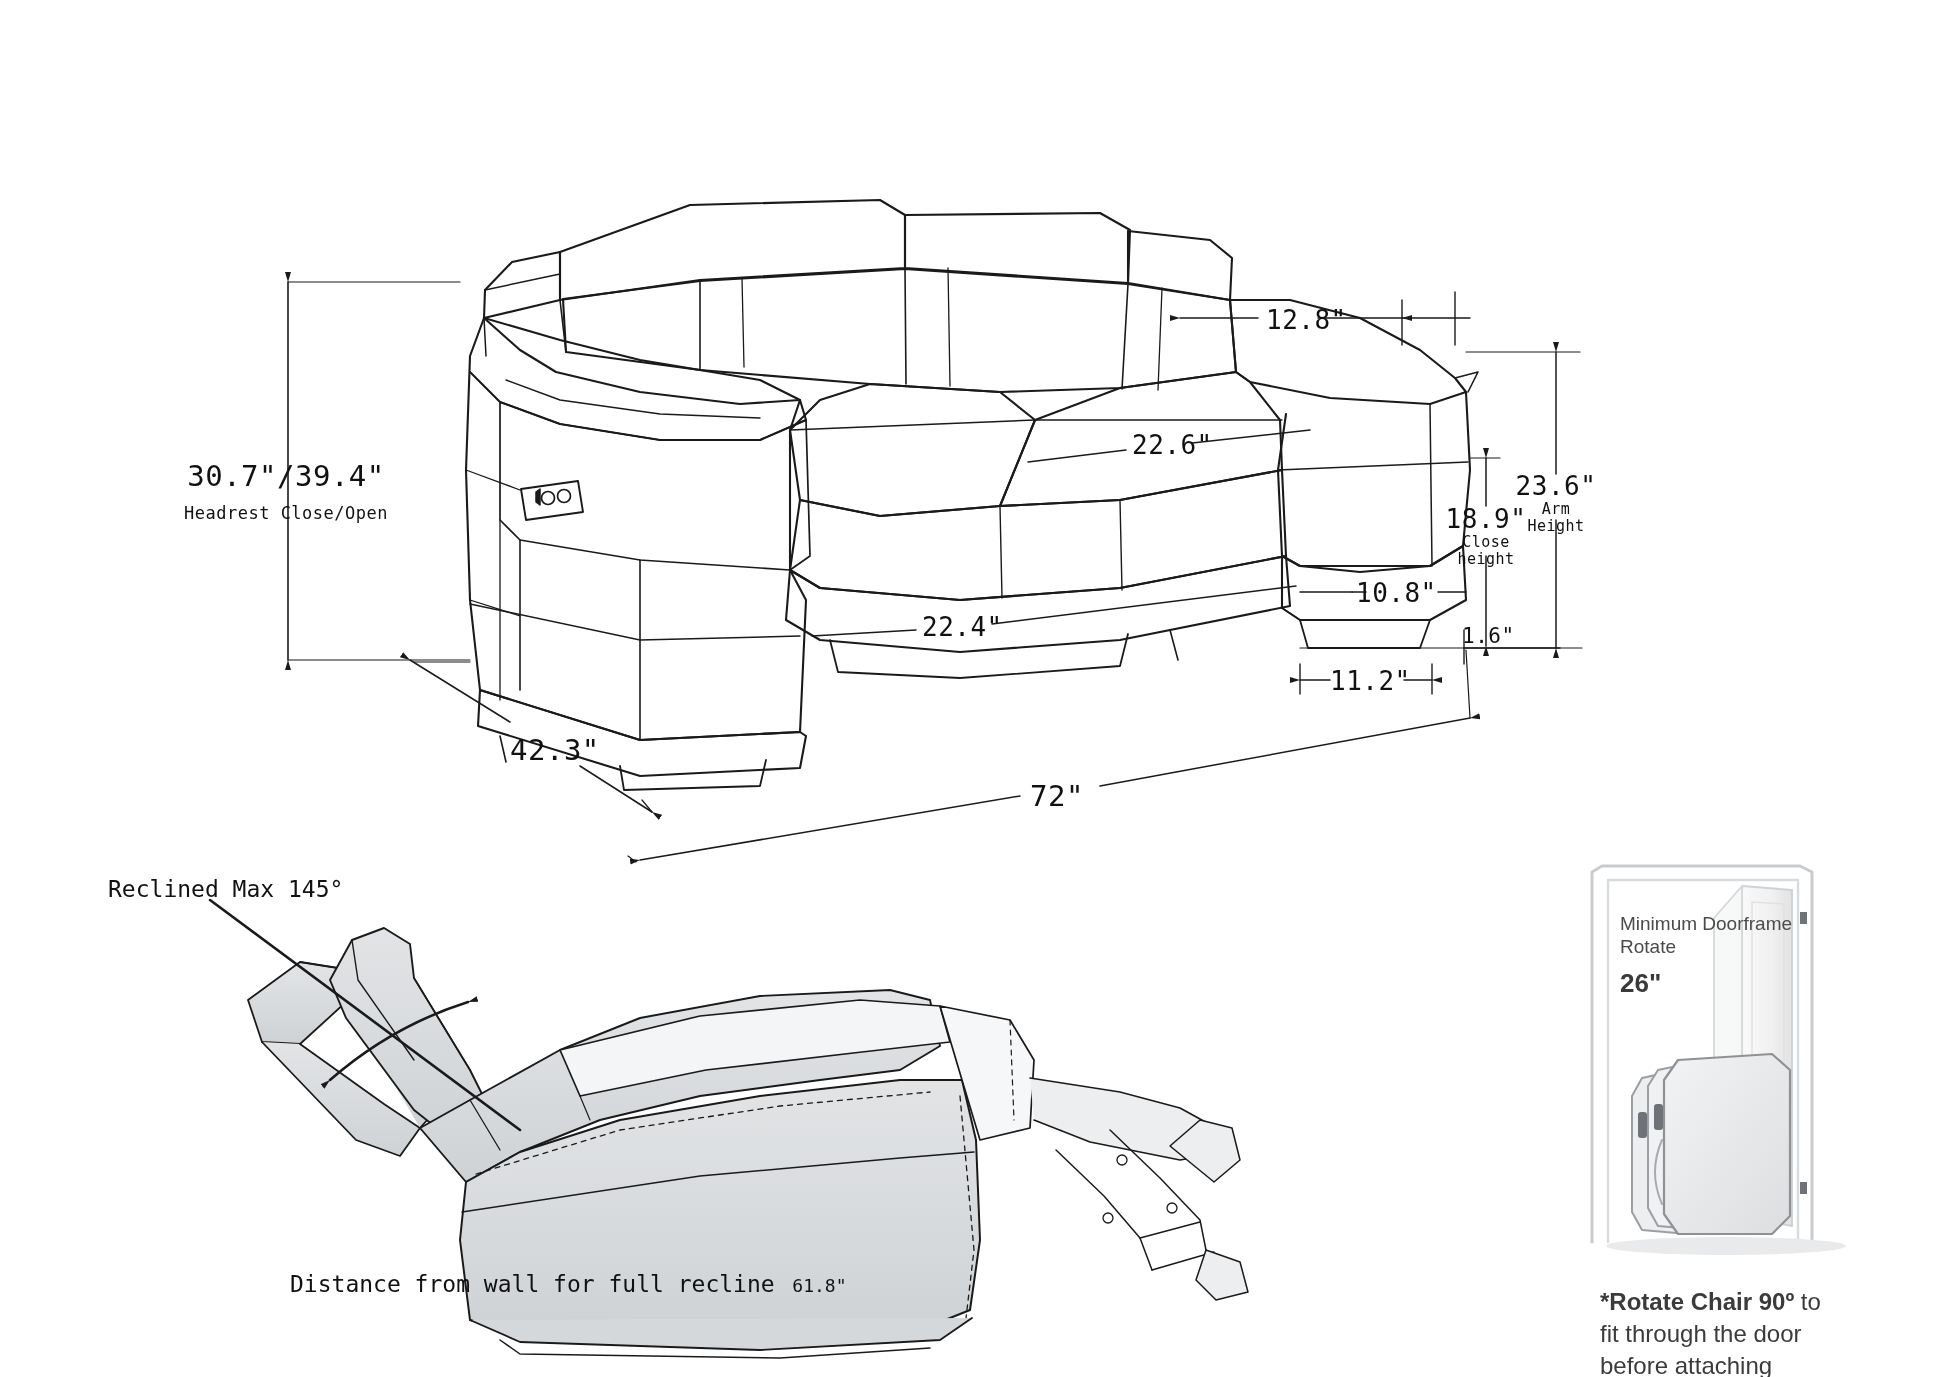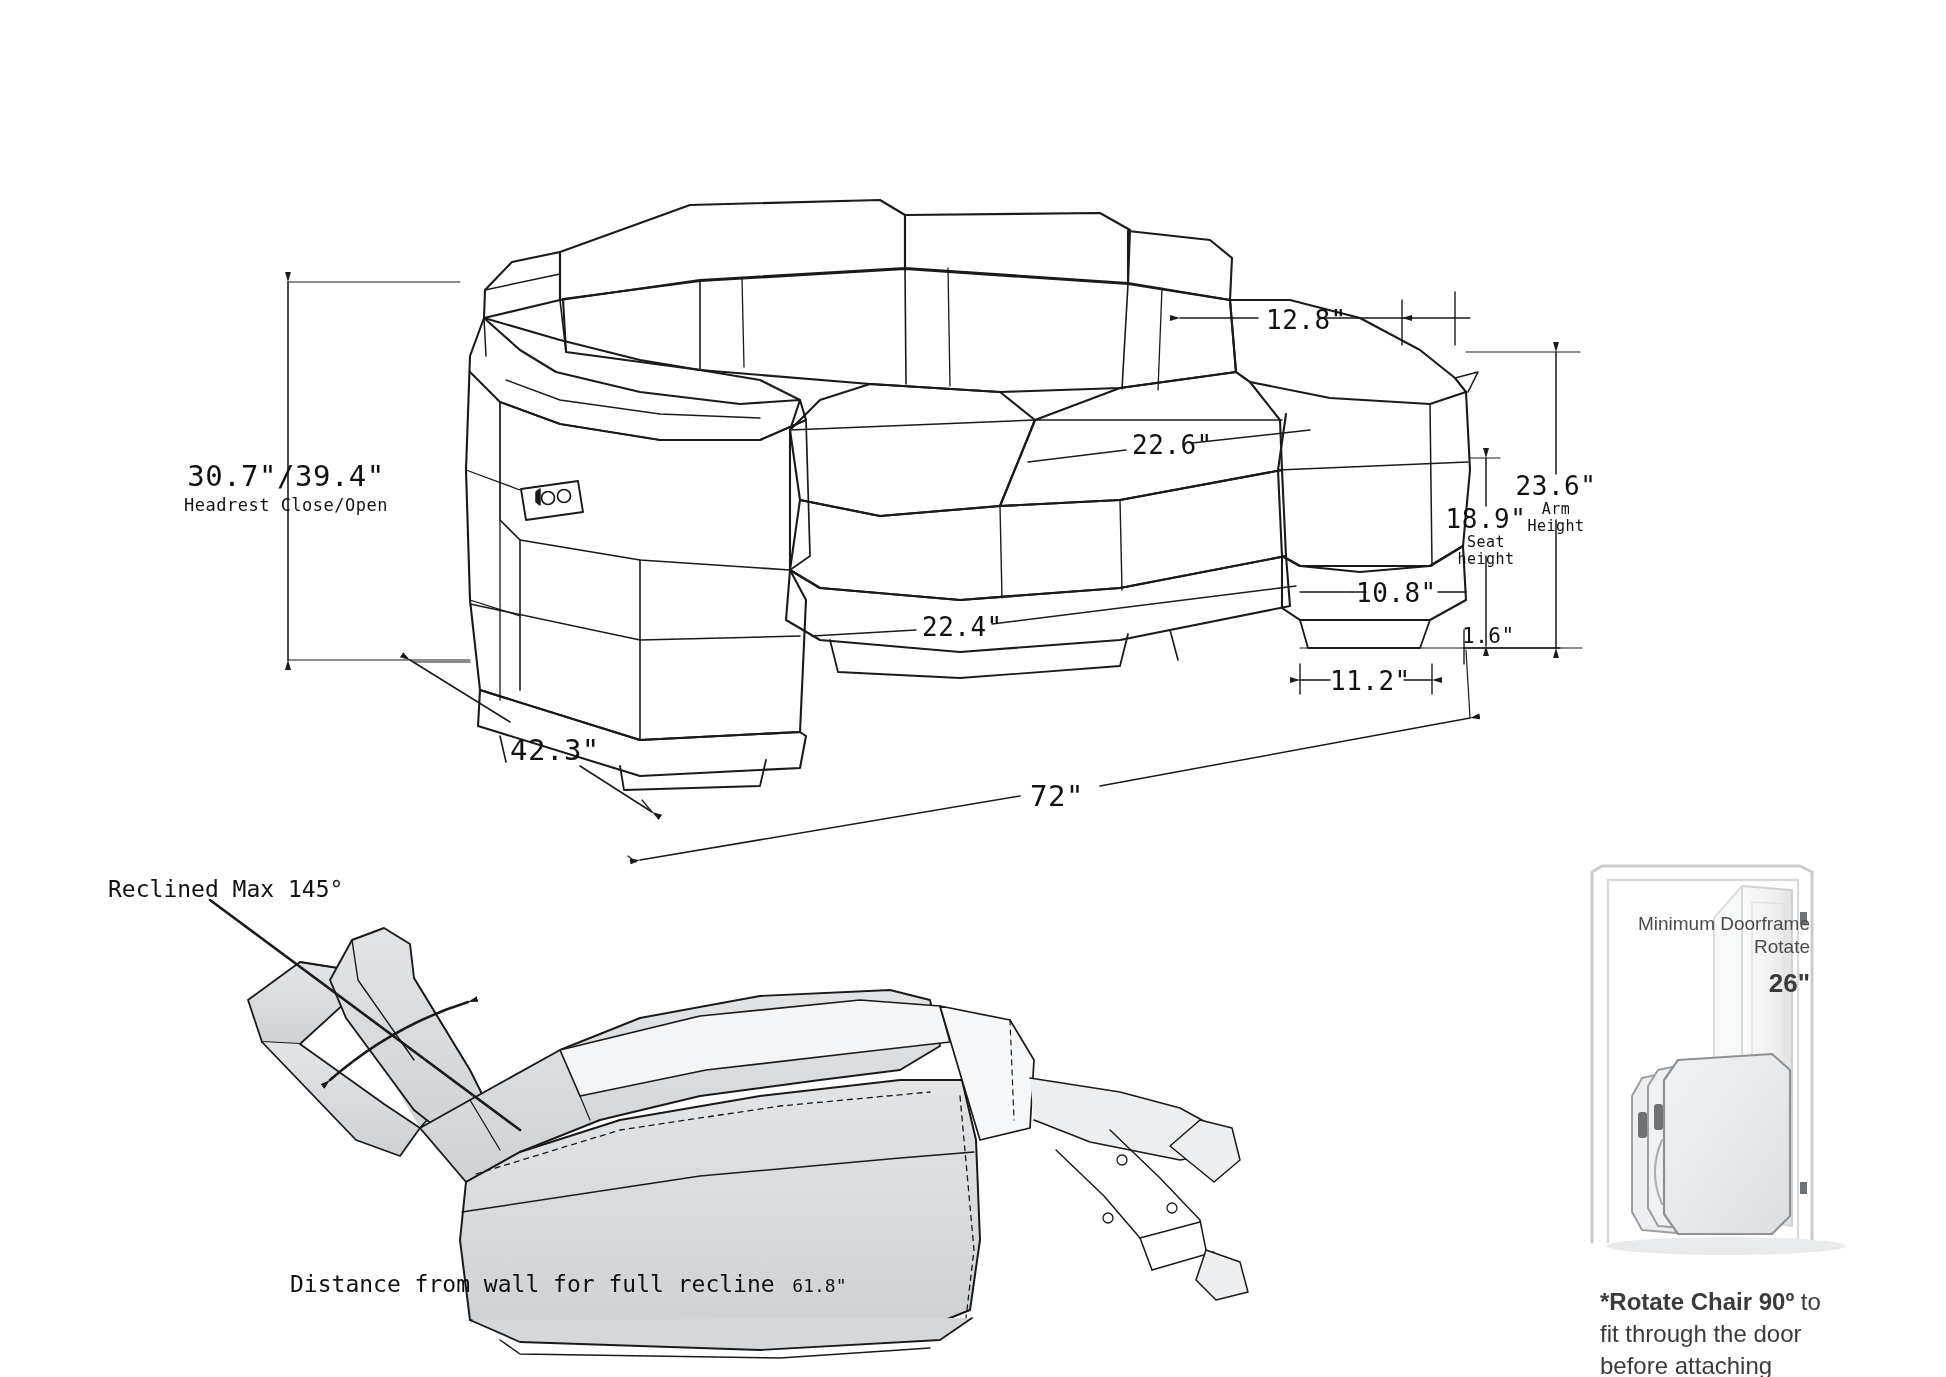--- a/index.html
+++ b/index.html
@@ -10,21 +10,21 @@
   svg{display:block;}
   .stage{position:absolute;left:0;top:0;width:1946px;height:1377px;}
   .dimtext{position:absolute;font-family:"DejaVu Sans Mono","Liberation Mono",monospace;
            color:#111;white-space:nowrap;letter-spacing:.5px;}
   .dim-lg{font-size:29px;}
   .dim-md{font-size:26px;}
   .dim-sm{font-size:16px;line-height:1.12;text-align:center;}
   .dim-xs{font-size:15px;line-height:1.12;}
   .note-mono{position:absolute;font-family:"DejaVu Sans Mono","Liberation Mono",monospace;
              font-size:23px;color:#111;white-space:nowrap;}
-  .door-label{position:absolute;text-align:right;color:#4b4b4b;
+  .door-label{position:absolute;text-align:left;color:#4b4b4b;
               font-family:"Liberation Sans","DejaVu Sans",sans-serif;}
   .door-label .l1{font-size:19px;line-height:1.22;display:block;}
   .door-label .l2{font-size:26px;font-weight:bold;color:#3a3a3a;display:block;margin-top:10px;}
   .door-note{position:absolute;font-family:"Liberation Sans","DejaVu Sans",sans-serif;
              font-size:24px;line-height:1.34;color:#3b3b3b;width:240px;}
   .door-note b{font-weight:bold;}
 </style>
 </head>
 <body>
 
@@ -293,38 +293,38 @@
         <path d="M1662,1140 Q1648,1172 1662,1204" stroke="#a7abaf" stroke-width="2" fill="none"></path>
 
         <ellipse cx="1726" cy="1246" rx="120" ry="9" fill="#e9eaeb" stroke="none"></ellipse>
       </g>
 
     </g>
   </svg>
 
   <div class="dimtext dim-sm" style="left:286px;top:460px;transform:translateX(-50%);">
     <div class="dim-lg">30.7"/39.4"</div>
-    <div style="font-size:17px;margin-top:4px;">Headrest Close/Open</div>
+    <div style="font-size:17px;margin-top:12px;">Headrest Close/Open</div>
   </div>
 
   <div class="dimtext dim-md" style="left:1266px;top:305px;">12.8"</div>
 
   <div class="dimtext dim-md" style="left:1132px;top:430px;">22.6"</div>
 
   <div class="dimtext dim-md" style="left:922px;top:612px;">22.4"</div>
 
   <div class="dimtext dim-sm" style="left:1556px;top:472px;transform:translateX(-50%);">
     <div class="dim-md">23.6"</div>
     <div class="dim-xs">Arm</div>
     <div class="dim-xs">Height</div>
   </div>
 
   <div class="dimtext dim-sm" style="left:1486px;top:505px;transform:translateX(-50%);">
     <div class="dim-md">18.9"</div>
-    <div class="dim-xs">Seat</div>
+    <div class="dim-xs">Close</div>
     <div class="dim-xs">height</div>
   </div>
 
   <div class="dimtext dim-md" style="left:1356px;top:578px;">10.8"</div>
 
   <div class="dimtext" style="left:1462px;top:624px;font-size:21px;">1.6"</div>
 
   <div class="dimtext dim-md" style="left:1330px;top:666px;">11.2"</div>
 
   <div class="dimtext dim-lg" style="left:510px;top:733px;">42.3"</div>

